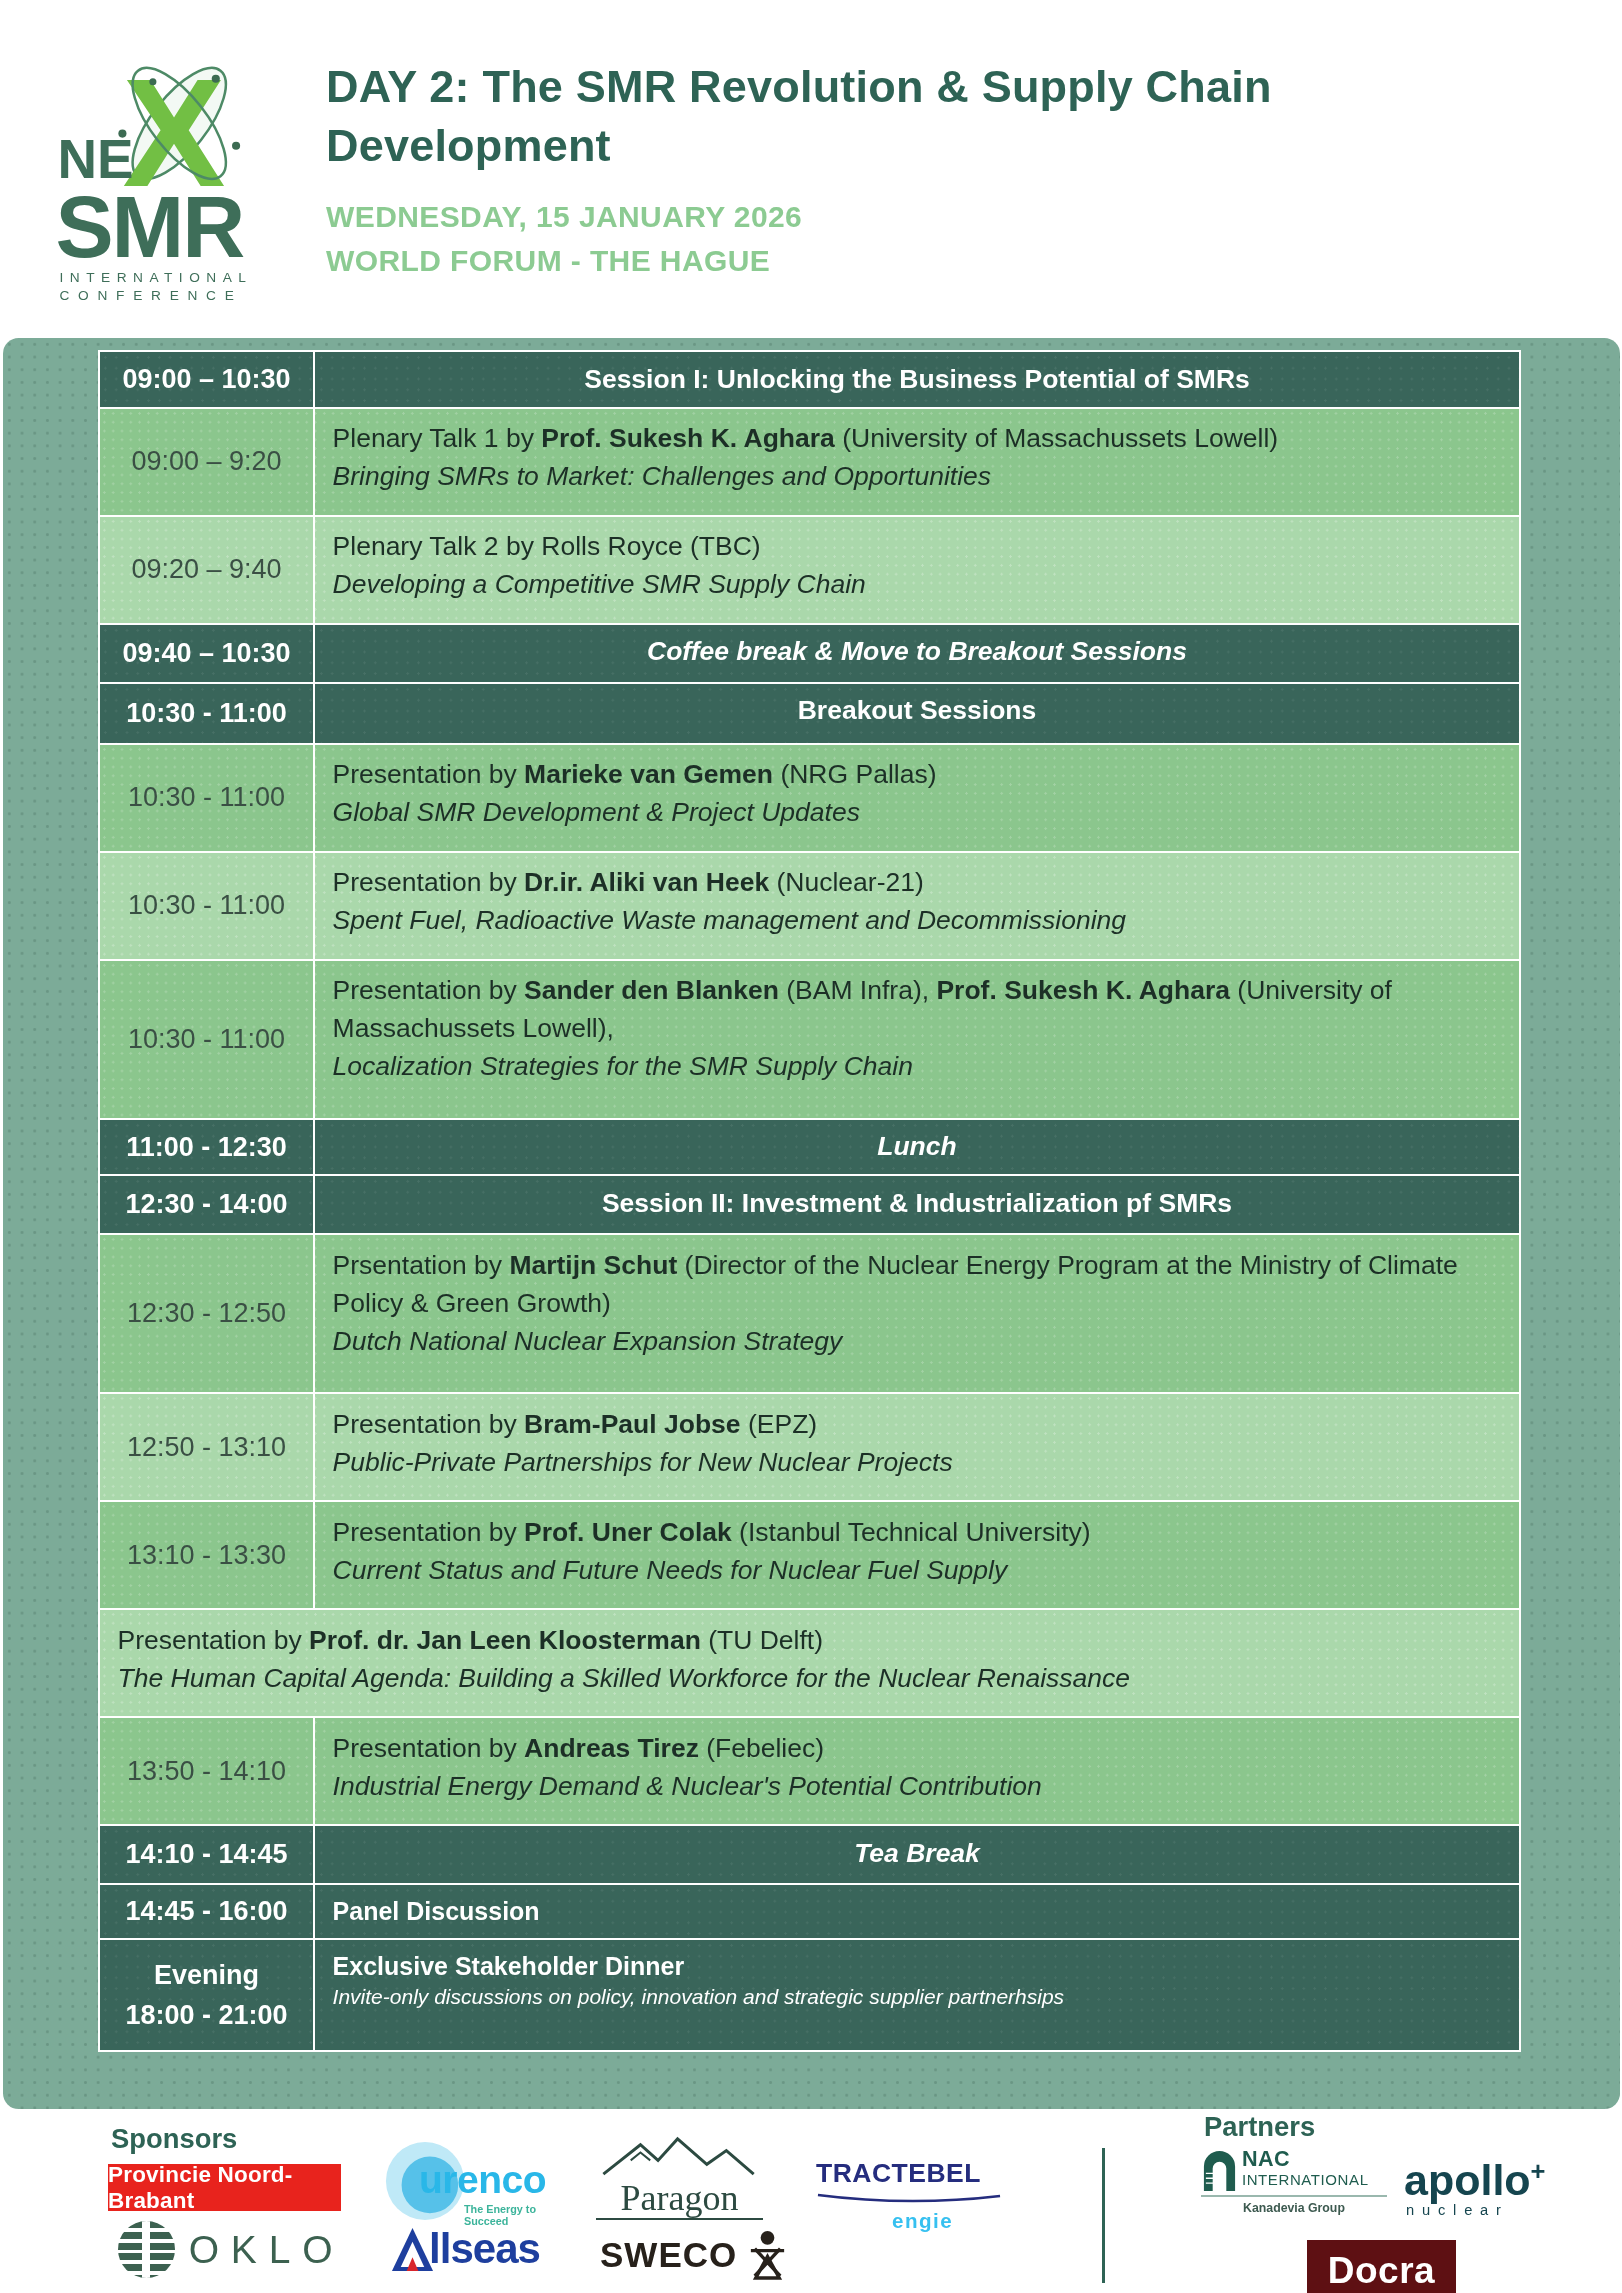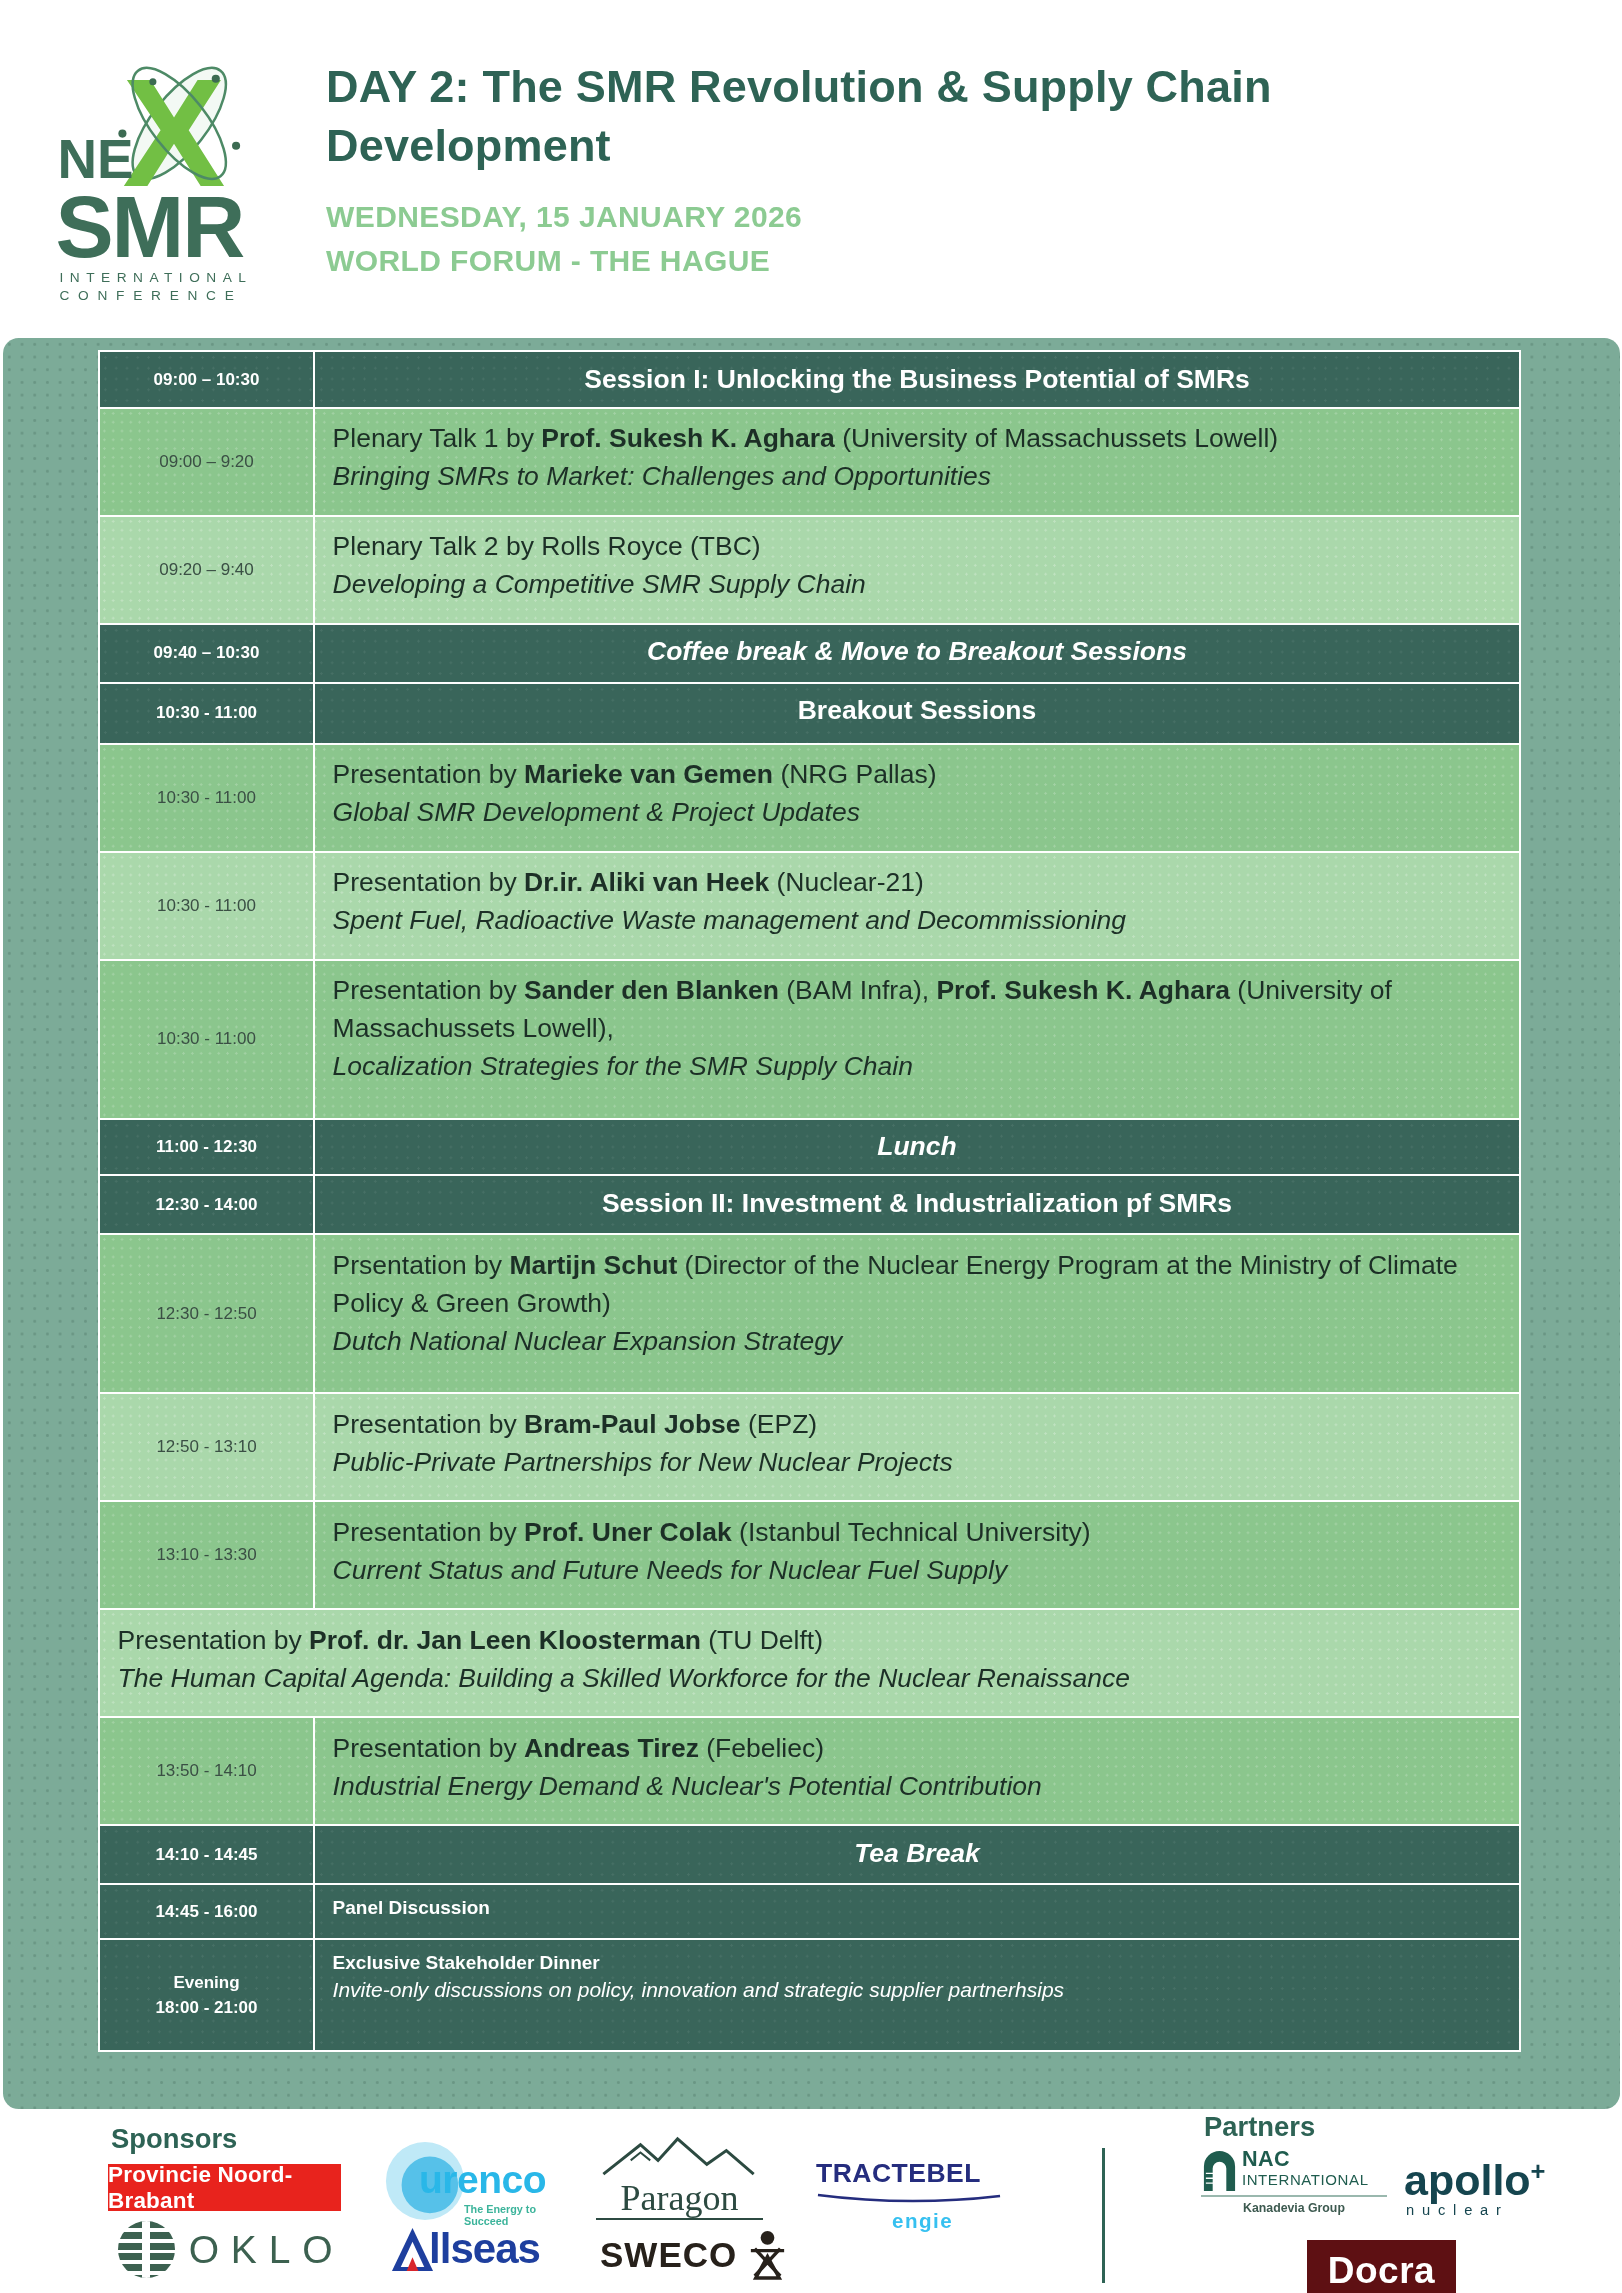--- a/index.html
+++ b/index.html
@@ -23,37 +23,37 @@
   }
   
   .agenda{
     position:absolute;left:98px;top:350px;width:1423px;
     border:2.9px solid #ffffff;border-bottom:none;box-sizing:border-box;
   }
   .row{display:flex;border-bottom:2.9px solid #ffffff;box-sizing:border-box;}
   .time{
     flex:0 0 215px;width:215px;border-right:2.9px solid #ffffff;box-sizing:border-box;
     display:flex;flex-direction:column;align-items:center;justify-content:center;
-    text-align:center;font-size:17px;color:#3a4f44;line-height:1.5;
+    text-align:center;font-size:27px;color:#3a4f44;line-height:1.5;
   }
   .cell{flex:1;display:flex;flex-direction:column;justify-content:flex-start;padding:11.8px 17.6px;box-sizing:border-box;border-radius:12px;}
   .mid{background-color:#8bc68d;background-image:radial-gradient(rgba(255,255,255,.20) 1px, transparent 1.3px);background-size:8.8px 8.8px;}
   .light{background-color:#aad8ab;background-image:radial-gradient(rgba(255,255,255,.25) 1px, transparent 1.3px);background-size:8.8px 8.8px;}
   .dark{
     background-color:#39655a;
     background-image:radial-gradient(rgba(255,255,255,.07) 1px, transparent 1.4px);
     background-size:10.8px 10.8px;color:#ffffff;
   }
   .dark .time{color:#ffffff;font-weight:700;}
   .l1{font-size:26.5px;color:#1c2f26;line-height:1.43;}
   .l1 b{font-weight:700;}
   .l2{font-size:26.5px;font-style:italic;color:#1c2f26;line-height:1.43;}
   .center-txt{width:100%;text-align:center;font-size:26.5px;font-weight:700;color:#fff;}
   .italic-txt{font-style:italic;}
-  .left-bold{font-size:19px;font-weight:700;color:#fff;}
+  .left-bold{font-size:25px;font-weight:700;color:#fff;}
   .dinner-sub{font-size:21px;font-style:italic;color:#ffffff;line-height:1.5;}
   
   .footer{position:absolute;left:0;top:2109px;width:1622px;height:184px;background:#fff;}
   .f-label{position:absolute;font-size:27.4px;font-weight:700;color:#2e6355;}
   .sponsors-label{left:111px;top:13.7px;}
   .partners-label{left:1204px;top:2px;}
   .divider{position:absolute;left:1102px;top:39px;width:2.9px;height:135px;background:#2e6355;}
   .logo-item{position:absolute;display:flex;align-items:center;}
   
   .pnb{left:108px;top:55px;width:233px;height:47px;background:#e8231d;justify-content:center;}

